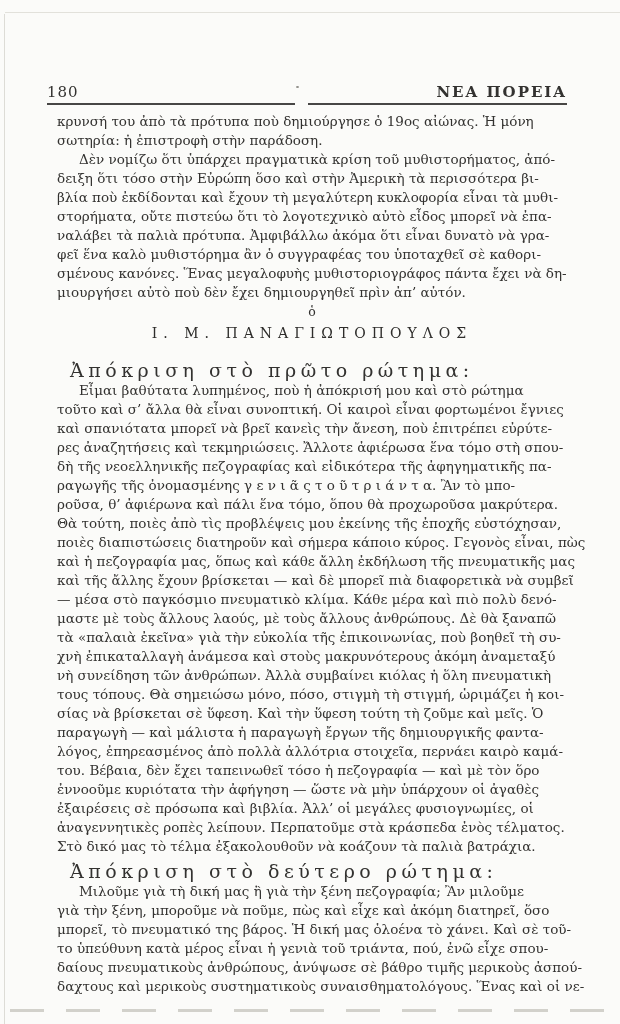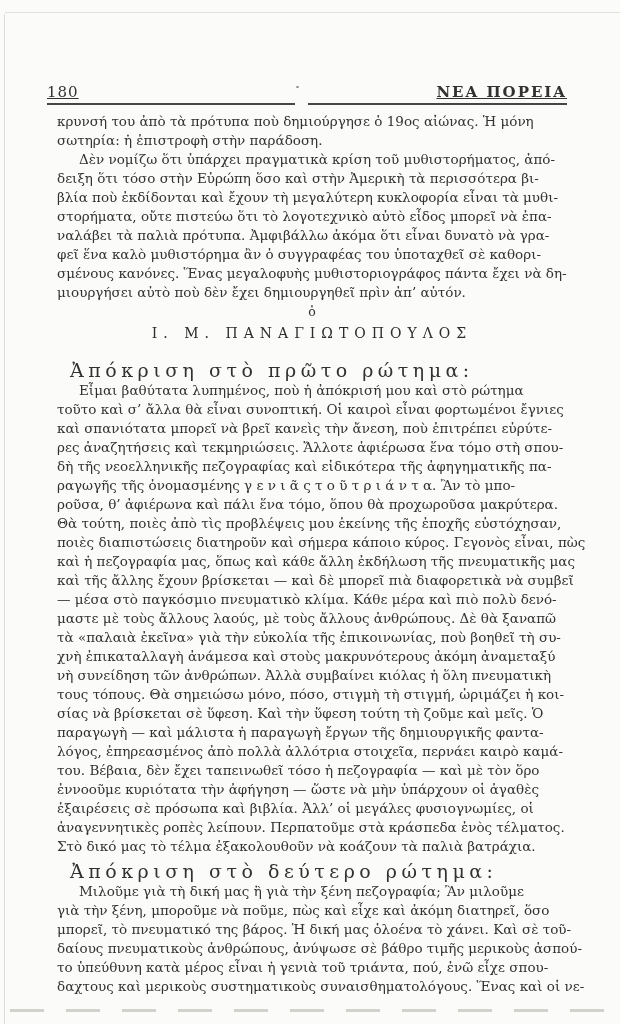--- a/index.html
+++ b/index.html
@@ -55,21 +55,20 @@
   }
   .header-row {
     position: relative;
     left: -10px;
     width: 520px;
     display: flex;
     justify-content: space-between;
     align-items: center;
     font-size: 15px;
     line-height: 16px;
-    text-decoration: underline;
   }
   .page-number { letter-spacing: 1px; }
   .journal-title {
     font-weight: bold;
     letter-spacing: 2px;
     font-size: 15px;
     margin-left: 29px;
   }
   .header-rule {
     position: relative;
@@ -193,20 +192,20 @@
           <div class="line">ἐξαιρέσεις σὲ πρόσωπα καὶ βιβλία. Ἀλλ’ οἱ μεγάλες φυσιογνωμίες, οἱ</div>
           <div class="line">ἀναγεννητικὲς ροπὲς λείπουν. Περπατοῦμε στὰ κράσπεδα ἑνὸς τέλματος.</div>
           <div class="line">Στὸ δικό μας τὸ τέλμα ἐξακολουθοῦν νὰ κοάζουν τὰ παλιὰ βατράχια.</div>
         </div>
 
       <div class="section-heading second">Ἀπόκριση στὸ δεύτερο ρώτημα:</div>
       <div class="para indent section-para">
           <div class="line">Μιλοῦμε γιὰ τὴ δική μας ἢ γιὰ τὴν ξένη πεζογραφία; Ἂν μιλοῦμε</div>
           <div class="line">γιὰ τὴν ξένη, μποροῦμε νὰ ποῦμε, πὼς καὶ εἶχε καὶ ἀκόμη διατηρεῖ, ὅσο</div>
           <div class="line">μπορεῖ, τὸ πνευματικό της βάρος. Ἡ δική μας ὁλοένα τὸ χάνει. Καὶ σὲ τοῦ-</div>
+          <div class="line">το ὑπεύθυνη κατὰ μέρος εἶναι ἡ γενιὰ τοῦ τριάντα, πού, ἐνῶ εἶχε σπου-</div>
           <div class="line">δαίους πνευματικοὺς ἀνθρώπους, ἀνύψωσε σὲ βάθρο τιμῆς μερικοὺς ἀσπού-</div>
-          <div class="line">το ὑπεύθυνη κατὰ μέρος εἶναι ἡ γενιὰ τοῦ τριάντα, πού, ἐνῶ εἶχε σπου-</div>
           <div class="line">δαχτους καὶ μερικοὺς συστηματικοὺς συναισθηματολόγους. Ἕνας καὶ οἱ νε-</div>
         </div>
 
     </div>
   </div>
 </div>
 
 </body></html>

